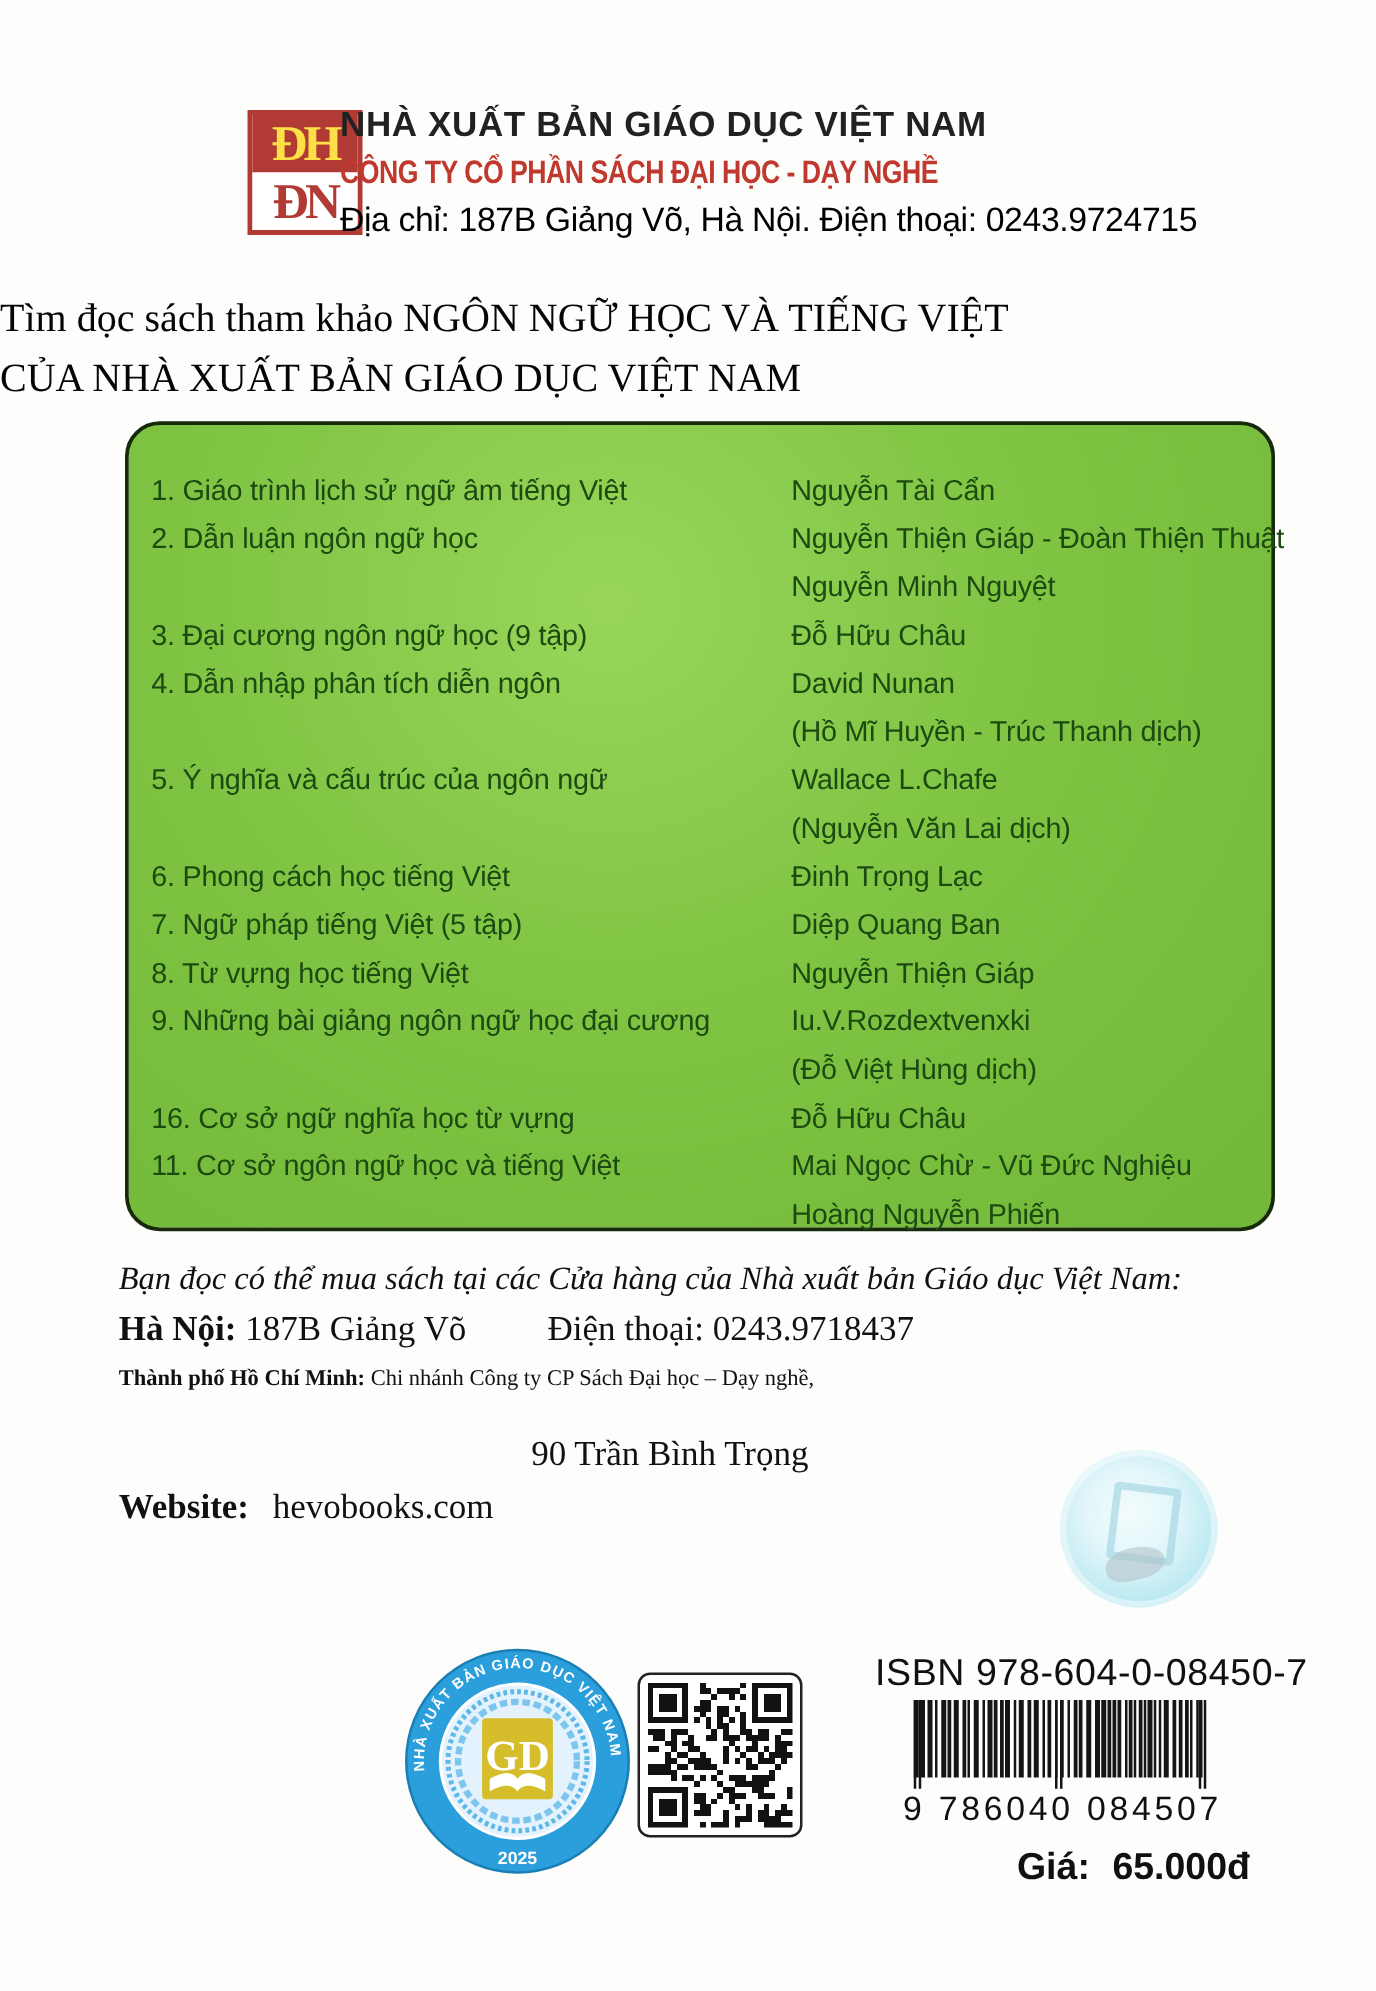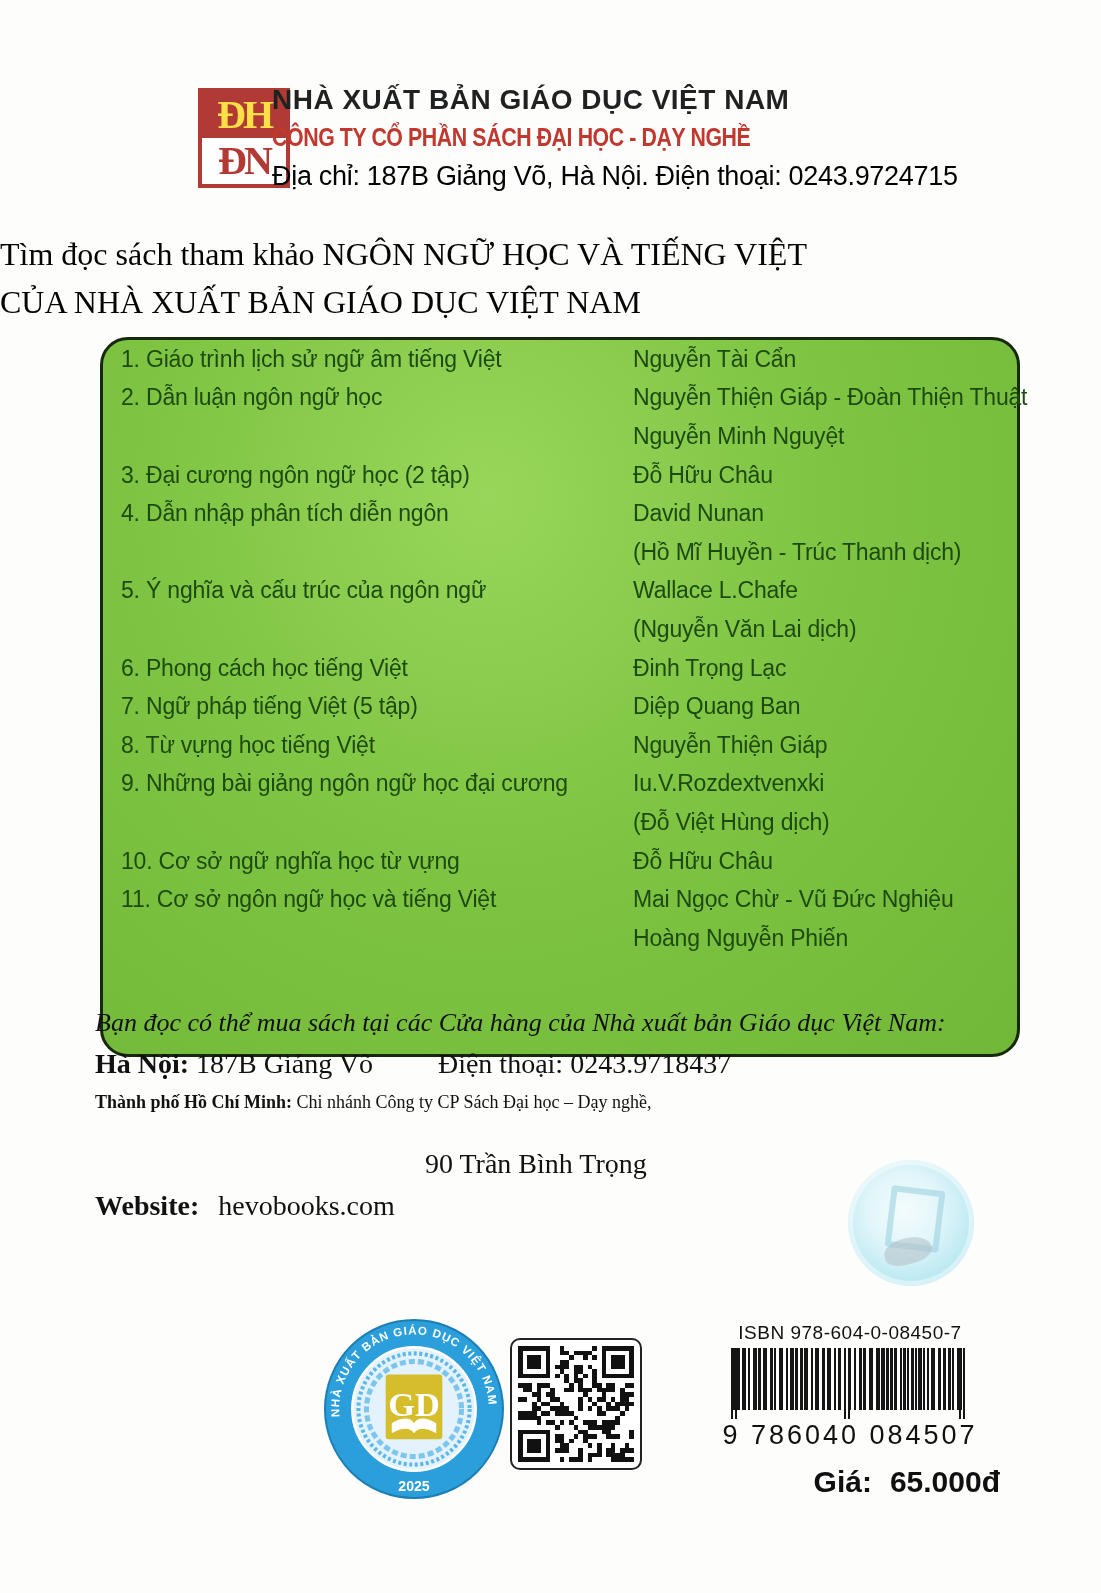--- a/index.html
+++ b/index.html
@@ -19,23 +19,23 @@
   .pub-company{font-weight:bold;font-size:26px;color:#c0382e;letter-spacing:-.5px;margin-top:6px;
                transform:scaleX(.82);transform-origin:left;white-space:nowrap;}
   .pub-address{font-size:27px;color:#000000;letter-spacing:-.3px;margin-top:8px;white-space:nowrap;}
 
   
   .heading{position:absolute;left:0;top:230px;width:1101px;text-align:left;
            font-family:"Liberation Serif","DejaVu Serif",serif;font-size:32px;color:#050505;
            line-height:48px;}
 
   
-  .green-box{position:absolute;left:100px;top:337px;width:920px;height:720px;box-sizing:border-box;
+  .green-box{position:absolute;left:100px;top:337px;width:920px;height:648px;box-sizing:border-box;
              background:radial-gradient(ellipse at 42% 22%, #97d65a 0%, #7ec342 48%, #72b838 100%);
-             border:3px solid #16290a;border-radius:28px;padding:0 14px 0 18px;}
+             border:3px solid #16290a;border-radius:28px;padding:33px 14px 0 18px;}
   .brow{display:flex;height:38.6px;align-items:center;
         font-size:23px;color:#1d4a10;letter-spacing:-.2px;white-space:nowrap;}
   .bt{width:512px;flex:0 0 512px;overflow:visible;}
   .ba{flex:1;}
 
   
   .serif{font-family:"Liberation Serif","DejaVu Serif",serif;color:#111;}
   .intro{position:absolute;left:95px;top:1008px;width:930px;font-size:26px;font-style:italic;white-space:nowrap;}
   .ln-hanoi{position:absolute;left:95px;top:1048px;font-size:28px;white-space:nowrap;}
   .ln-hcm{position:absolute;left:95px;top:1092px;font-size:18px;white-space:nowrap;}
@@ -54,21 +54,21 @@
   .holo::after{content:"";position:absolute;left:36px;top:78px;width:48px;height:26px;
         background:#b4c3c9;opacity:.6;border-radius:55% 60% 50% 45%;transform:rotate(-14deg);}
 
   
   .seal{position:absolute;left:323px;top:1318px;width:182px;height:182px;}
   .qr-wrap{position:absolute;left:510px;top:1338px;width:132px;height:132px;background:#fff;
            border:2px solid #222;border-radius:10px;box-sizing:border-box;padding:6px;}
   .qr-wrap svg{width:116px;height:116px;display:block;}
 
   .isbn-block{position:absolute;left:700px;top:1322px;width:300px;text-align:center;color:#101010;}
-  .isbn-label{font-size:19px;letter-spacing:.5px;white-space:nowrap;}
+  .isbn-label{font-size:30px;letter-spacing:.5px;white-space:nowrap;}
   .barcode{margin:4px auto 0;width:250px;height:74px;display:block;}
   .isbn-digits{font-size:27px;letter-spacing:3px;margin-top:-2px;white-space:nowrap;}
   .price{margin-top:14px;font-size:30px;font-weight:bold;display:flex;justify-content:flex-end;gap:18px;}
 </style>
 </head>
 <body>
 
 <div class="page">
 
   <div class="hdr-logo">
@@ -94,21 +94,21 @@
         </div>
         <div class="brow">
           <span class="bt">2. Dẫn luận ngôn ngữ học</span>
           <span class="ba">Nguyễn Thiện Giáp - Đoàn Thiện Thuật</span>
         </div>
         <div class="brow">
           <span class="bt"></span>
           <span class="ba">Nguyễn Minh Nguyệt</span>
         </div>
         <div class="brow">
-          <span class="bt">3. Đại cương ngôn ngữ học (2 tập)</span>
+          <span class="bt">3. Đại cương ngôn ngữ học (9 tập)</span>
           <span class="ba">Đỗ Hữu Châu</span>
         </div>
         <div class="brow">
           <span class="bt">4. Dẫn nhập phân tích diễn ngôn</span>
           <span class="ba">David Nunan</span>
         </div>
         <div class="brow">
           <span class="bt"></span>
           <span class="ba">(Hồ Mĩ Huyền - Trúc Thanh dịch)</span>
         </div>
@@ -134,21 +134,21 @@
         </div>
         <div class="brow">
           <span class="bt">9. Những bài giảng ngôn ngữ học đại cương</span>
           <span class="ba">Iu.V.Rozdextvenxki</span>
         </div>
         <div class="brow">
           <span class="bt"></span>
           <span class="ba">(Đỗ Việt Hùng dịch)</span>
         </div>
         <div class="brow">
-          <span class="bt">10. Cơ sở ngữ nghĩa học từ vựng</span>
+          <span class="bt">16. Cơ sở ngữ nghĩa học từ vựng</span>
           <span class="ba">Đỗ Hữu Châu</span>
         </div>
         <div class="brow">
           <span class="bt">11. Cơ sở ngôn ngữ học và tiếng Việt</span>
           <span class="ba">Mai Ngọc Chừ - Vũ Đức Nghiệu</span>
         </div>
         <div class="brow">
           <span class="bt"></span>
           <span class="ba">Hoàng Nguyễn Phiến</span>
         </div>

